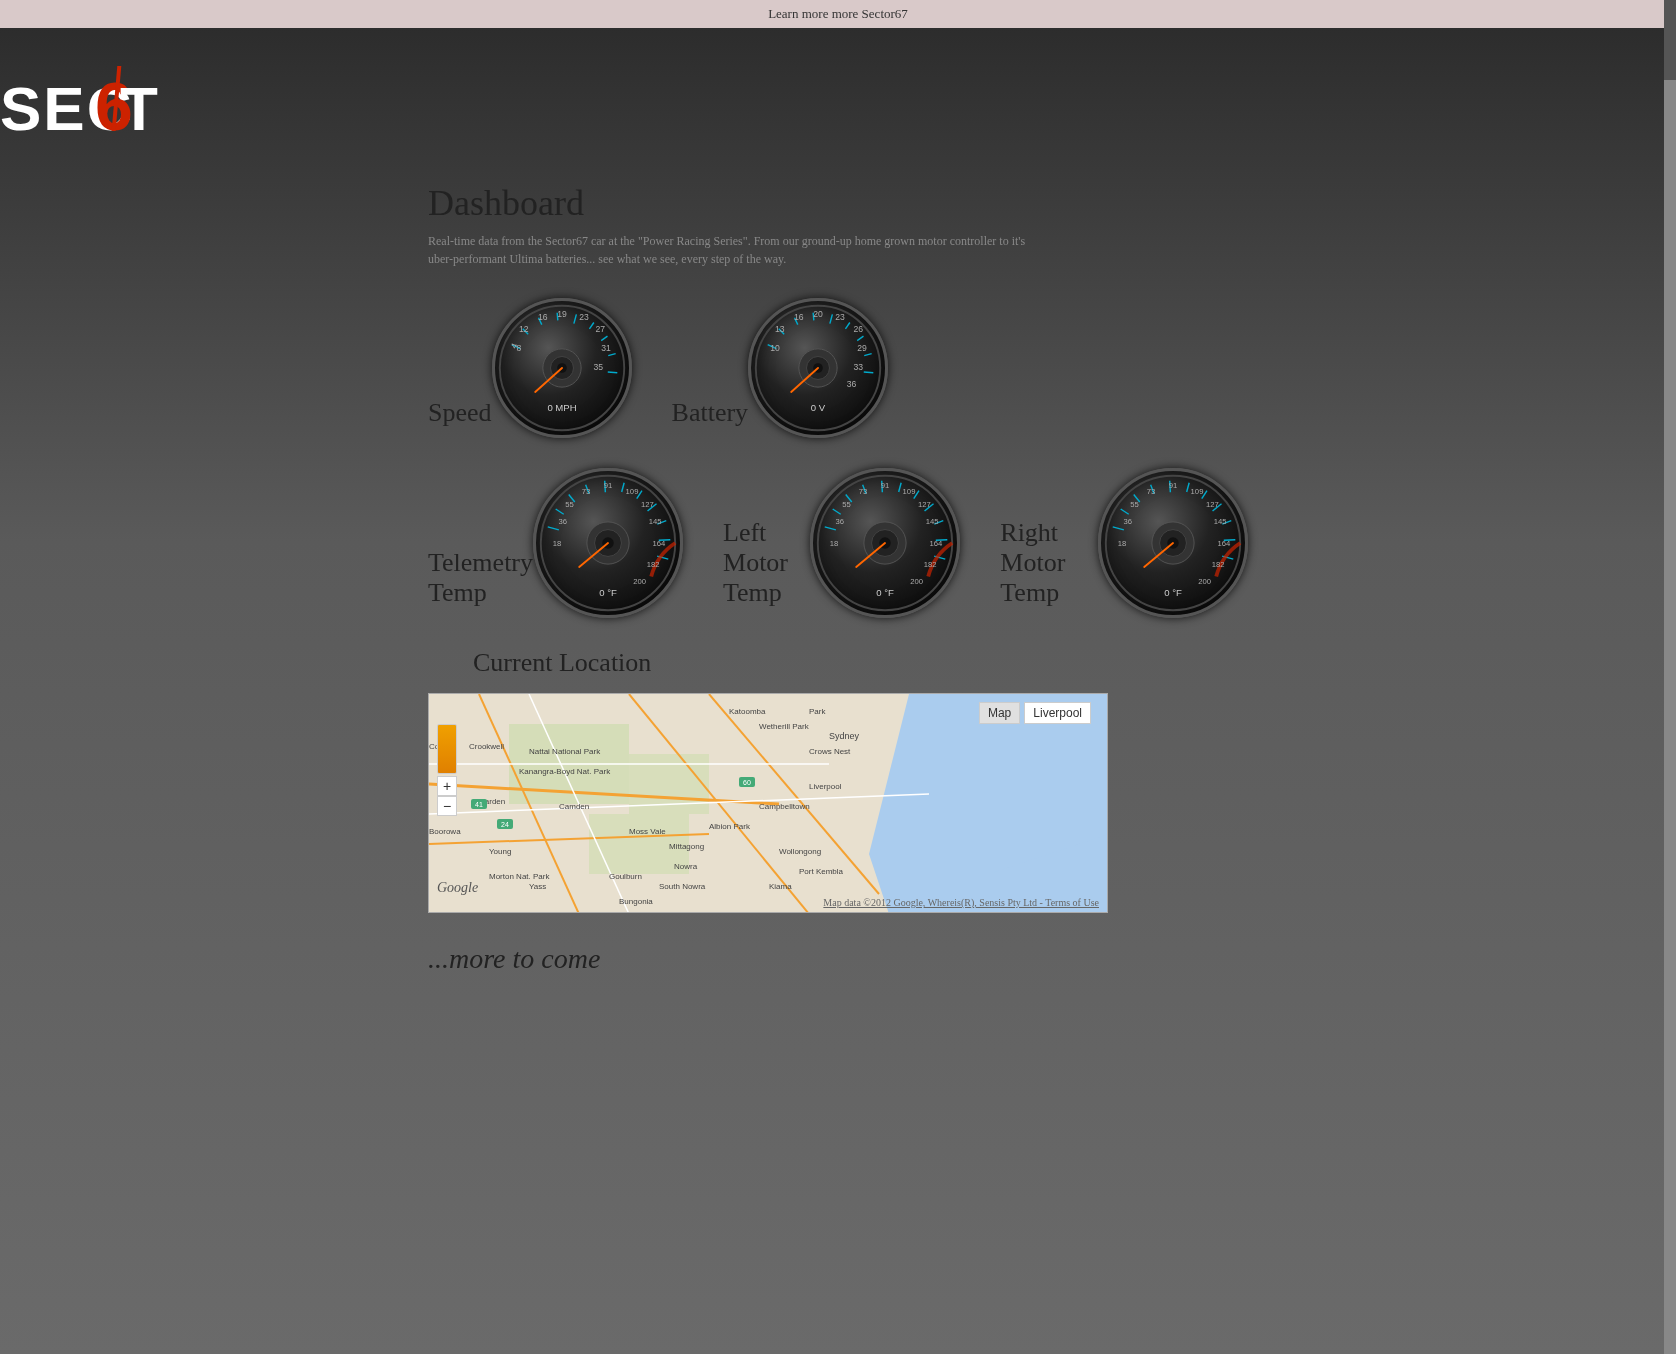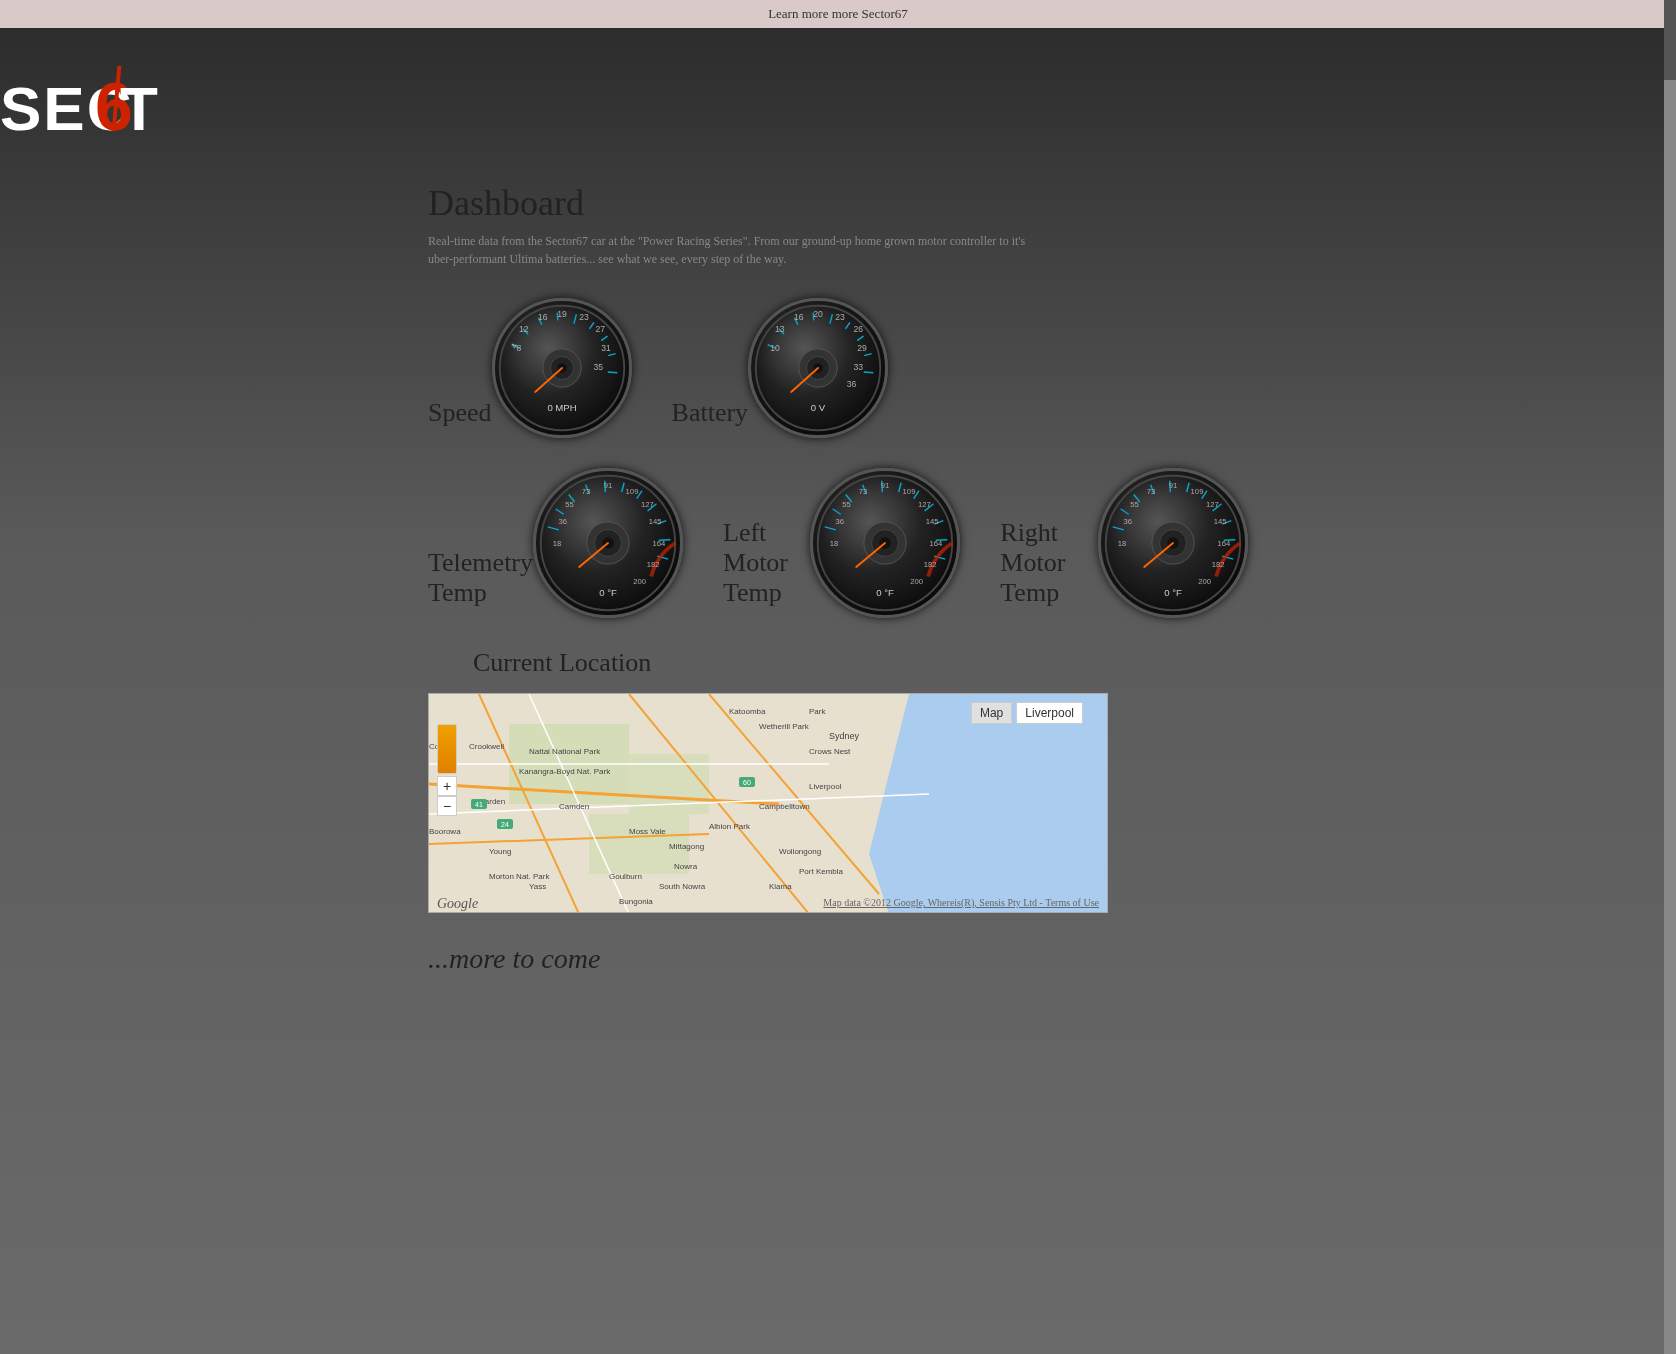--- a/index.html
+++ b/index.html
@@ -123,21 +123,21 @@
       height: 220px;
       border: 1px solid #aaa;
       background: #e8e0d0;
       position: relative;
       overflow: hidden;
     }
 
     .map-controls {
       position: absolute;
       top: 8px;
-      right: 24px;
+      right: 16px;
       display: flex;
       gap: 4px;
     }
 
     .map-btn {
       background: white;
       border: 1px solid #ccc;
       padding: 3px 8px;
       font-size: 12px;
       cursor: pointer;
@@ -174,21 +174,21 @@
       position: absolute;
       bottom: 4px;
       right: 8px;
       font-size: 10px;
       color: #666;
       text-decoration: underline;
     }
 
     .map-logo {
       position: absolute;
-      bottom: 0;
+      bottom: 16px;
       left: 8px;
       font-size: 11px;
       color: #666;
       font-style: italic;
     }
 
     .more-text {
       font-size: 28px;
       color: #222;
       margin-top: 30px;

